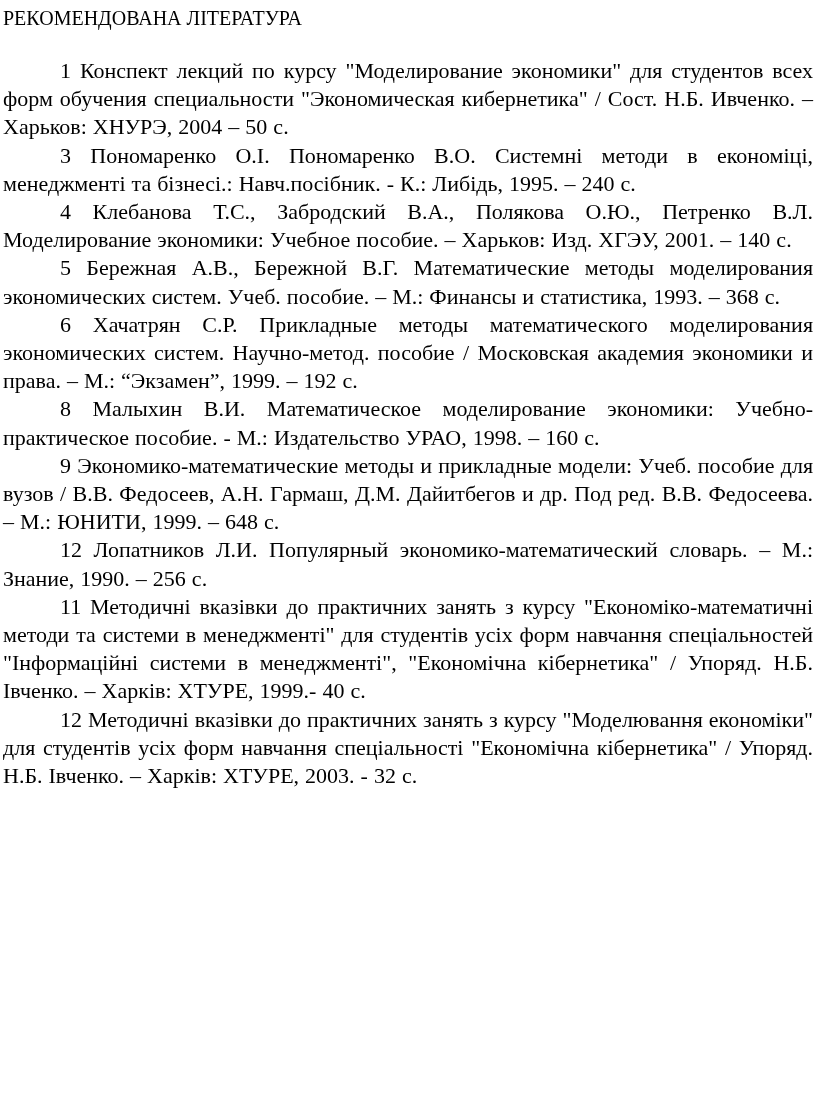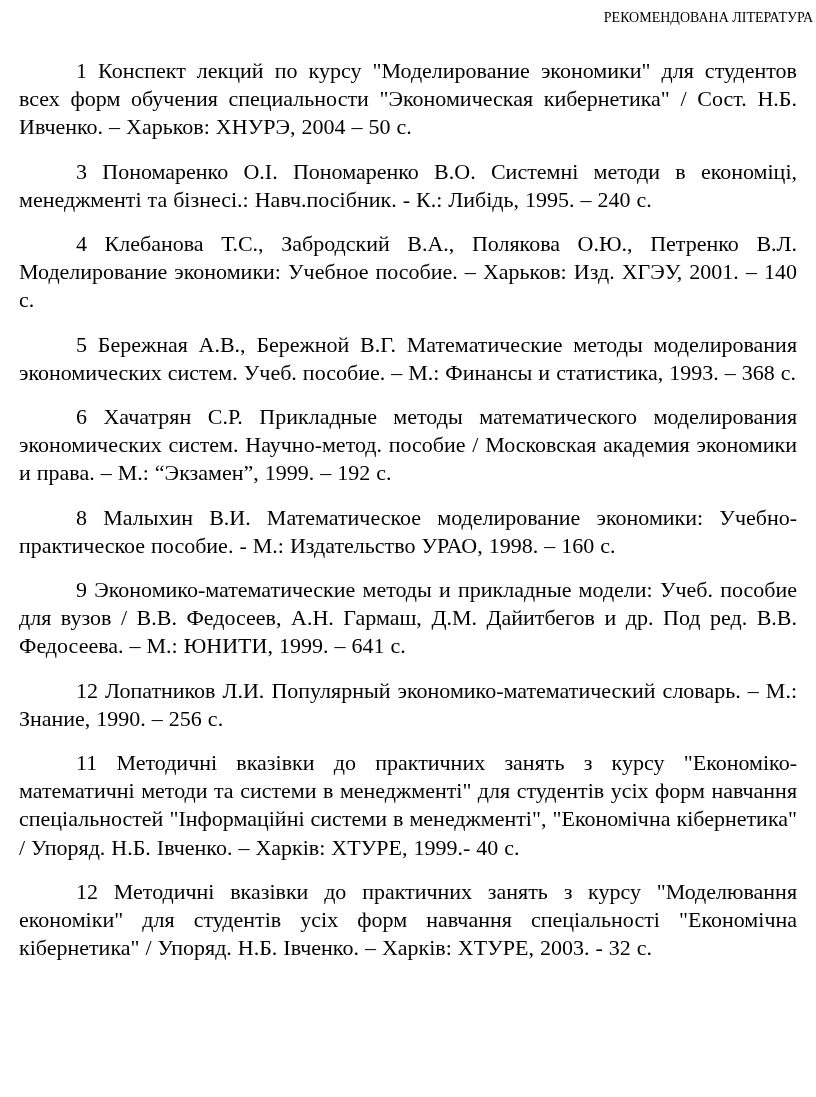--- a/index.html
+++ b/index.html
@@ -12,45 +12,45 @@
     height: 1097px;
     overflow: hidden;
     color: #000000;
     font-family: "Liberation Serif", "DejaVu Serif", serif;
   }
   .page {
     padding: 4px 3px 0 3px;
   }
   .title {
     margin: 0 0 25px 0;
-    font-size: 14px;
+    font-size: 20px;
     font-weight: 400;
     line-height: 28px;
-    text-align: right;
+    text-align: left;
     white-space: nowrap;
   }
   .refs p {
-    margin: 16px;
+    margin: 0;
     font-size: 22px;
     line-height: 28.2px;
     text-align: justify;
     text-indent: 57px;
     word-spacing: 0.5px;
   }
 </style>
 </head>
 <body>
 
 <div class="page">
   <h1 class="title">РЕКОМЕНДОВАНА ЛІТЕРАТУРА</h1>
   <div class="refs">
       <p><span>1</span> <span>Конспект лекций по курсу "Моделирование экономики" для студентов всех форм обучения специальности "Экономическая кибернетика" / Сост. Н.Б. Ивченко. – Харьков: ХНУРЭ, 2004 – 50 с.</span></p>
       <p><span>3</span> <span>Пономаренко О.І. Пономаренко В.О. Системні методи в економіці, менеджменті та бізнесі.: Навч.посібник. - К.: Либідь, 1995. – 240 с.</span></p>
       <p><span>4</span> <span>Клебанова Т.С., Забродский В.А., Полякова О.Ю., Петренко В.Л. Моделирование экономики: Учебное пособие. – Харьков: Изд. ХГЭУ, 2001. – 140 с.</span></p>
       <p><span>5</span> <span>Бережная А.В., Бережной В.Г. Математические методы моделирования экономических систем. Учеб. пособие. – М.: Финансы и статистика, 1993. – 368 с.</span></p>
       <p><span>6</span> <span>Хачатрян С.Р. Прикладные методы математического моделирования экономических систем. Научно-метод. пособие / Московская академия экономики и права. – М.: “Экзамен”, 1999. – 192 с.</span></p>
       <p><span>8</span> <span>Малыхин В.И. Математическое моделирование экономики: Учебно-практическое пособие. - М.: Издательство УРАО, 1998. – 160 с.</span></p>
-      <p><span>9</span> <span>Экономико-математические методы и прикладные модели: Учеб. пособие для вузов / В.В. Федосеев, А.Н. Гармаш, Д.М. Дайитбегов и др. Под ред. В.В. Федосеева. – М.: ЮНИТИ, 1999. – 641 с.</span></p>
+      <p><span>9</span> <span>Экономико-математические методы и прикладные модели: Учеб. пособие для вузов / В.В. Федосеев, А.Н. Гармаш, Д.М. Дайитбегов и др. Под ред. В.В. Федосеева. – М.: ЮНИТИ, 1999. – 648 с.</span></p>
       <p><span>12</span> <span>Лопатников Л.И. Популярный экономико-математический словарь. – М.: Знание, 1990. – 256 с.</span></p>
       <p><span>11</span> <span>Методичні вказівки до практичних занять з курсу "Економіко-математичні методи та системи в менеджменті" для студентів усіх форм навчання спеціальностей "Інформаційні системи в менеджменті", "Економічна кібернетика" / Упоряд. Н.Б. Івченко. – Харків: ХТУРЕ, 1999.- 40 с.</span></p>
       <p><span>12</span> <span>Методичні вказівки до практичних занять з курсу "Моделювання економіки" для студентів усіх форм навчання спеціальності "Економічна кібернетика" / Упоряд. Н.Б. Івченко. – Харків: ХТУРЕ, 2003. - 32 с.</span></p>
     </div>
 </div>
 
 </body></html>

